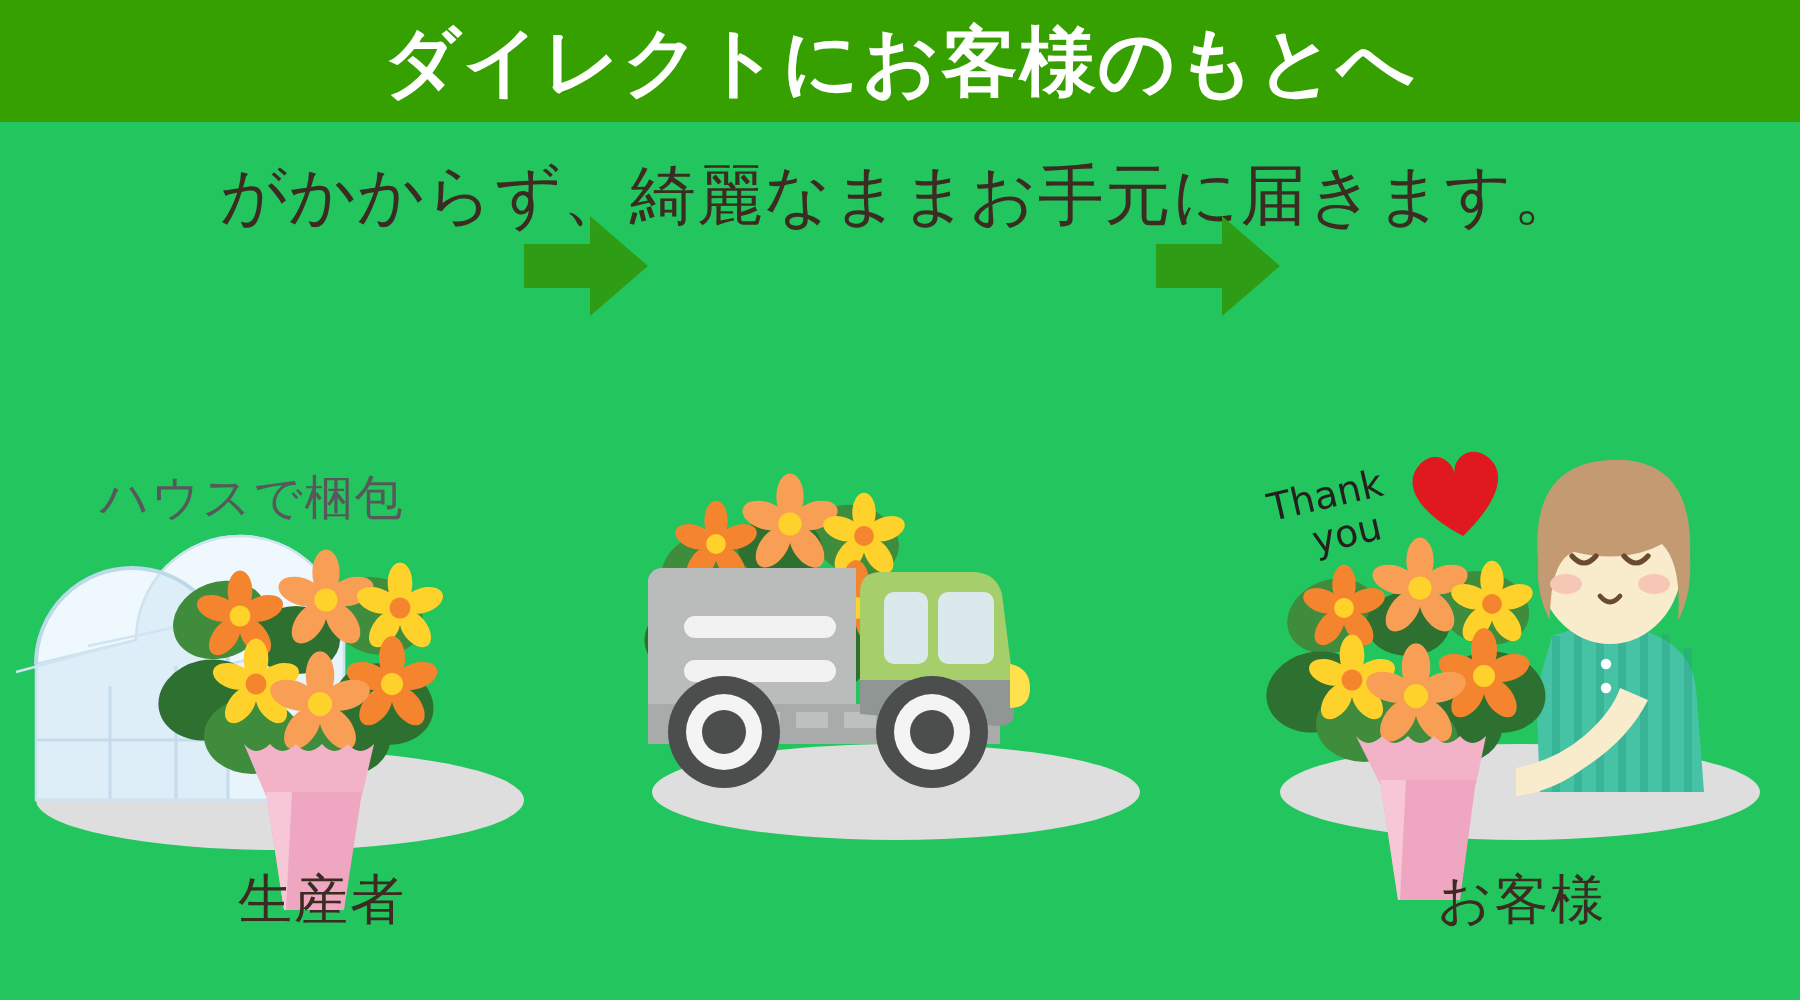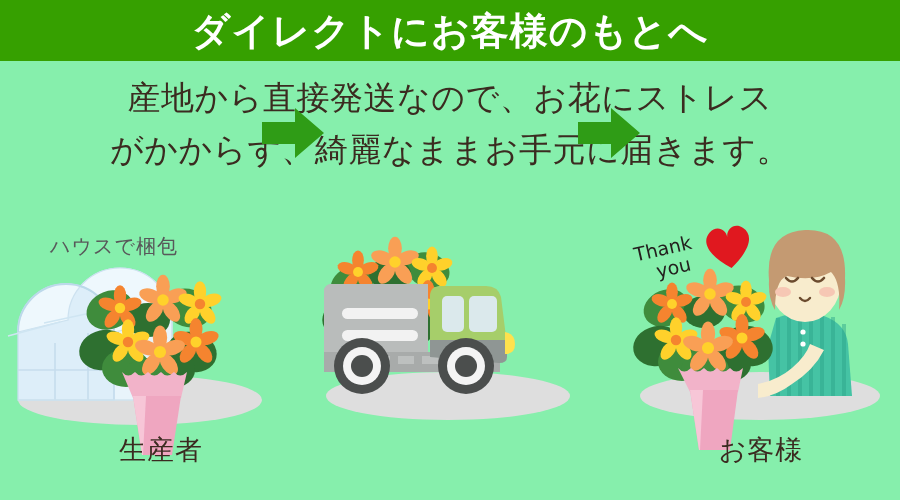--- a/index.html
+++ b/index.html
@@ -8,21 +8,21 @@
     padding: 0;
     background: #ffffff;
   }
   body {
     font-family: "Liberation Sans", "DejaVu Sans", sans-serif;
   }
   #page {
     position: relative;
     width: 900px;
     height: 500px;
-    background: #86efac;
+    background: #22c55e;
     overflow: hidden;
   }
 
   
   #header-banner {
     position: absolute;
     left: 0;
     top: 0;
     width: 900px;
     height: 61px;
@@ -77,21 +77,21 @@
     text-align: center;
     font-size: 27px;
     color: #3b2b20;
     font-family: "DejaVu Sans", "Liberation Sans", sans-serif;
     letter-spacing: 1px;
     margin-left: 11px;
   }
 
   .note-label {
     position: absolute;
-    font-size: 20px;
+    font-size: 24px;
     color: #58585a;
     font-family: "DejaVu Sans", "Liberation Sans", sans-serif;
     letter-spacing: 1px;
     white-space: nowrap;
   }
   #note-greenhouse {
     left: 50px;
     top: 33px;
   }
 
@@ -125,21 +125,20 @@
 </head>
 <body>
 
 <div id="page">
 
   <div id="header-banner">
     <div id="header-title">ダイレクトにお客様のもとへ</div>
   </div>
 
   <div id="subtitle-block">
-    <div class="subtitle-line">産地から直接発送なので、お花にストレス</div>
     <div class="subtitle-line">がかからず、綺麗なままお手元に届きます。</div>
   </div>
 
   <div class="stage" id="stage-producer">
 
     <div class="note-label" id="note-greenhouse">ハウスで梱包</div>
 
     <svg width="300" height="230" viewBox="0 0 300 230">
 
       <ellipse cx="140" cy="200" rx="122" ry="25" fill="#dedede"></ellipse>

